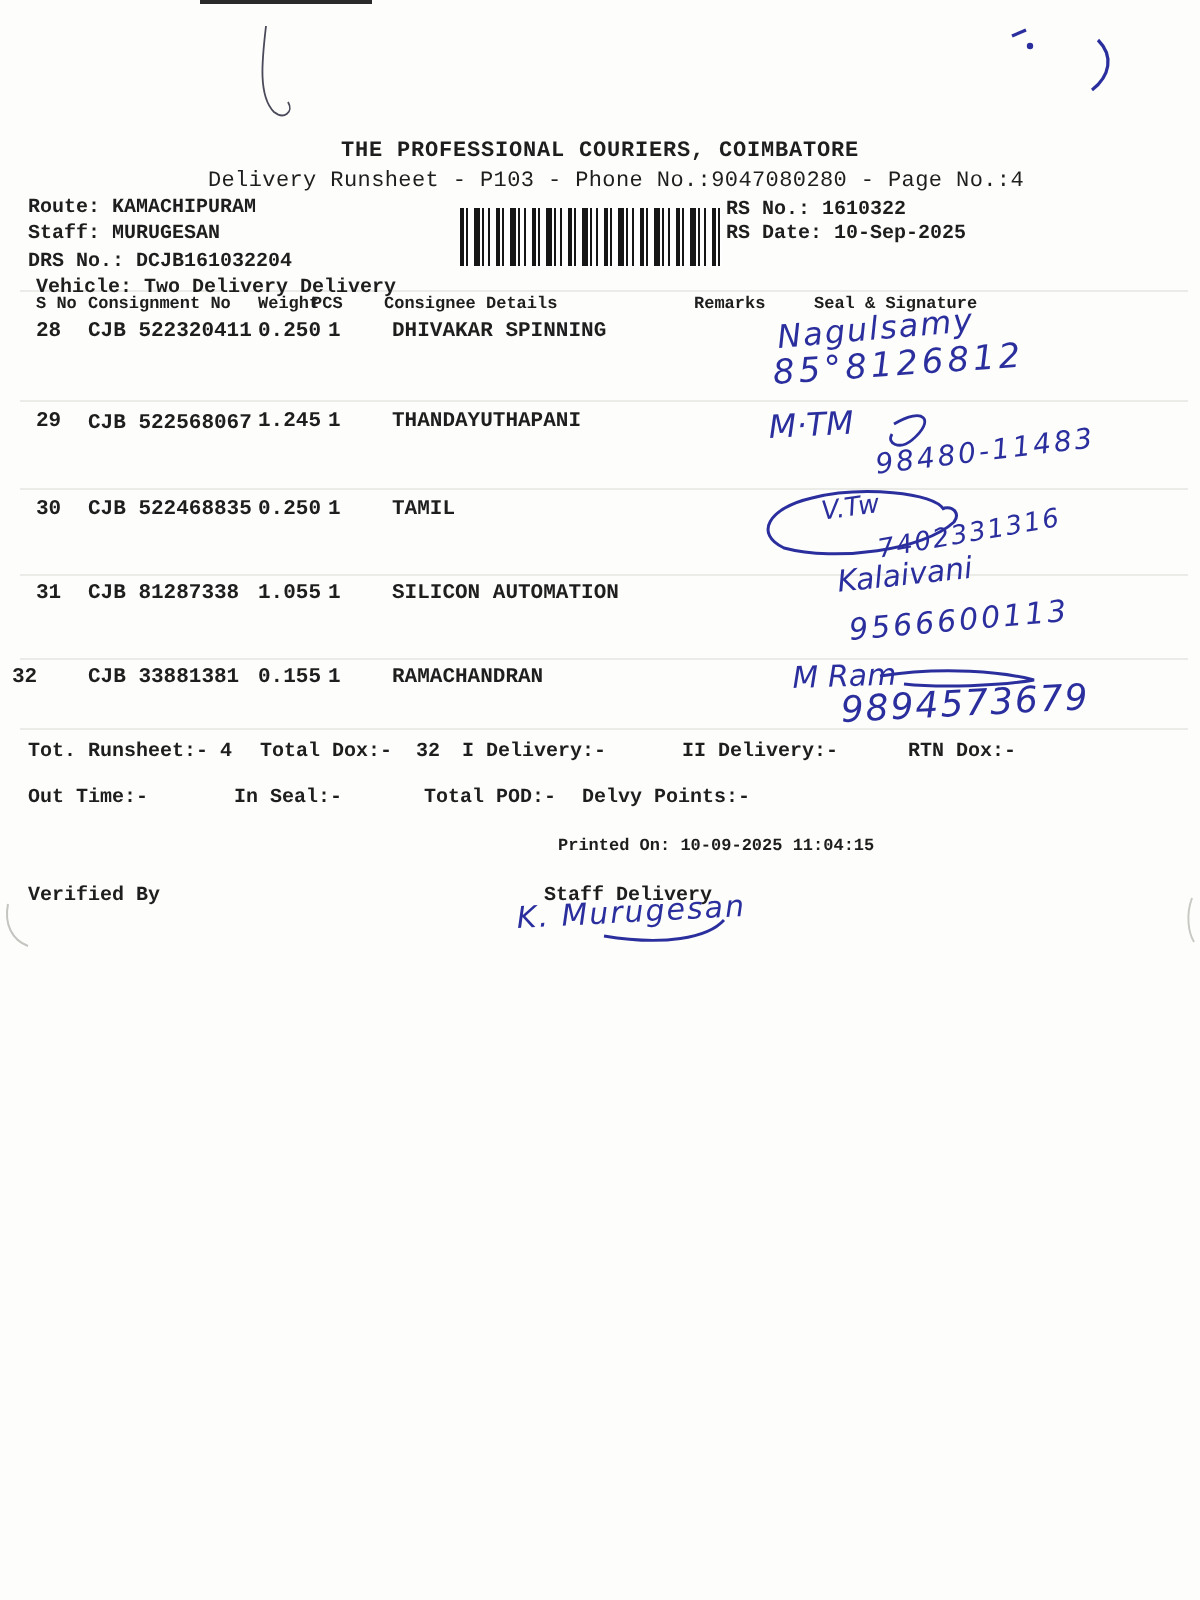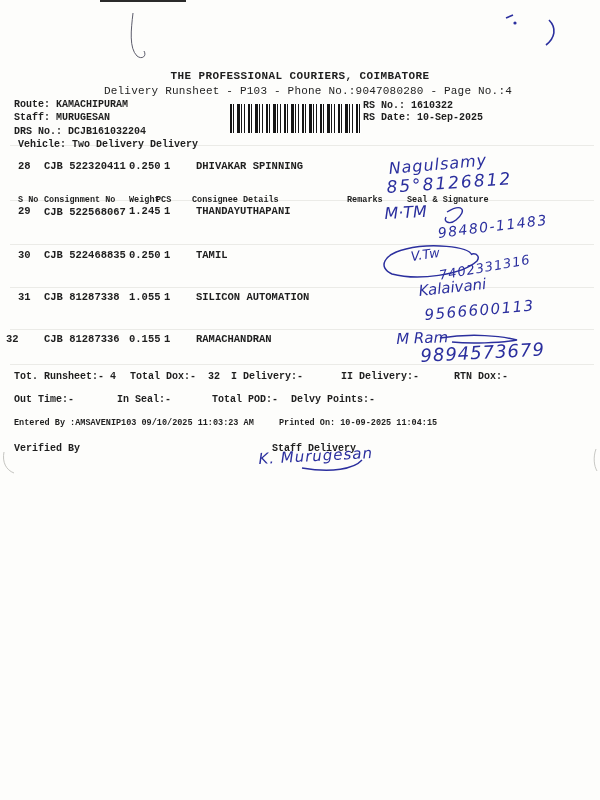--- a/index.html
+++ b/index.html
@@ -7,21 +7,21 @@
     position:relative;width:600px;height:800px;margin:0 auto;
     background:#fdfdfb;overflow:hidden;
     font-family:"Liberation Mono","DejaVu Sans Mono",monospace;color:#1e1e1e;
   }
   .abs{position:absolute;white-space:pre;line-height:1.15;}
   .b{font-weight:700;}
   .center{left:0;right:0;text-align:center;}
   .title{font-size:11px;font-weight:700;letter-spacing:.4px;}
   .subtitle{font-size:11px;font-weight:400;letter-spacing:.2px;margin-left:16px;}
   .meta{font-size:10px;font-weight:bold;}
-  .th{font-size:8.5px;font-weight:700;margin-top:48px;}
+  .th{font-size:8.5px;font-weight:700;}
   .td{font-size:10.5px;font-weight:700;}
   .sum{font-size:10px;font-weight:700;}
   .small{font-size:8.5px;font-weight:700;}
   .hw{
     position:absolute;font-family:"DejaVu Sans",sans-serif;font-style:italic;
     color:#2b2f9e;transform-origin:left top;white-space:pre;line-height:1;
   }
   .divider{position:absolute;left:10px;right:6px;height:1px;background:#ebebe7;}
   .barcode{
     position:absolute;left:230px;top:104px;width:131px;height:29px;
@@ -95,21 +95,21 @@
   <div>
     <div class="abs td" style="left:18px;top:291px">31</div>
     <div class="abs td" style="left:44px;top:291px">CJB 81287338</div>
     <div class="abs td" style="left:129px;top:291px">1.055</div>
     <div class="abs td" style="left:164px;top:291px">1</div>
     <div class="abs td" style="left:196px;top:291px">SILICON AUTOMATION</div>
   </div>
 
   <div>
     <div class="abs td" style="left:6px;top:333px">32</div>
-    <div class="abs td" style="left:44px;top:333px">CJB 81287336</div>
+    <div class="abs td" style="left:44px;top:333px">CJB 33881381</div>
     <div class="abs td" style="left:129px;top:333px">0.155</div>
     <div class="abs td" style="left:164px;top:333px">1</div>
     <div class="abs td" style="left:196px;top:333px">RAMACHANDRAN</div>
   </div>
 
   <div class="hw" style="left:388px;top:161px;font-size:16px;letter-spacing:1px;transform:rotate(-5deg)">Nagulsamy</div>
   <div class="hw" style="left:386px;top:179px;font-size:17px;letter-spacing:2px;transform:rotate(-4deg)">85°8126812</div>
 
   <div class="hw" style="left:384px;top:206px;font-size:16px;transform:rotate(-3deg)">M·TM</div>
   <div class="hw" style="left:437px;top:226px;font-size:14px;letter-spacing:1.5px;transform:rotate(-7deg)">98480-11483</div>
@@ -127,21 +127,20 @@
   <div class="abs sum" style="left:130px;top:371px">Total Dox:-  32</div>
   <div class="abs sum" style="left:231px;top:371px">I Delivery:-</div>
   <div class="abs sum" style="left:341px;top:371px">II Delivery:-</div>
   <div class="abs sum" style="left:454px;top:371px">RTN Dox:-</div>
 
   <div class="abs sum" style="left:14px;top:394px">Out Time:-</div>
   <div class="abs sum" style="left:117px;top:394px">In Seal:-</div>
   <div class="abs sum" style="left:212px;top:394px">Total POD:-</div>
   <div class="abs sum" style="left:291px;top:394px">Delvy Points:-</div>
 
-  <div class="abs small" style="left:14px;top:419px">Entered By :AMSAVENIP103 09/10/2025 11:03:23 AM</div>
   <div class="abs small" style="left:279px;top:419px">Printed On: 10-09-2025 11:04:15</div>
 
   <div class="abs sum" style="left:14px;top:443px">Verified By</div>
   <div class="abs sum" style="left:272px;top:443px">Staff Delivery</div>
 
   <div class="hw" style="left:258px;top:452px;font-size:15px;letter-spacing:1px;transform:rotate(-3deg)">K. Murugesan</div>
 
   <svg class="overlay" width="600" height="800" viewBox="0 0 600 800">
 
     <path d="M133,13 C131,30 129,48 137,56 C142,60 147,56 144,51" stroke="#4a4a5a" stroke-width="0.9" fill="none"></path>

